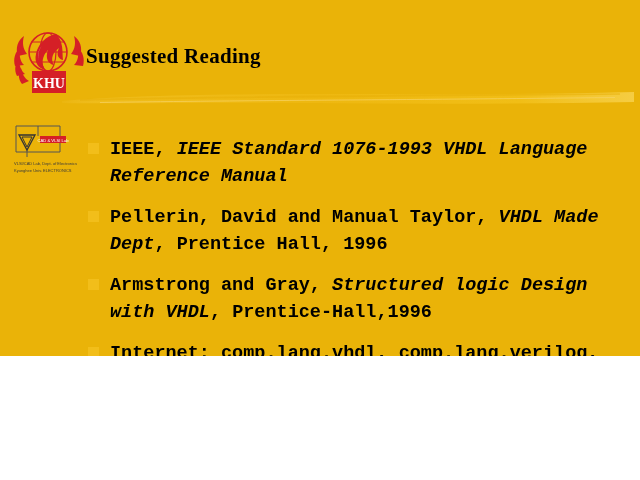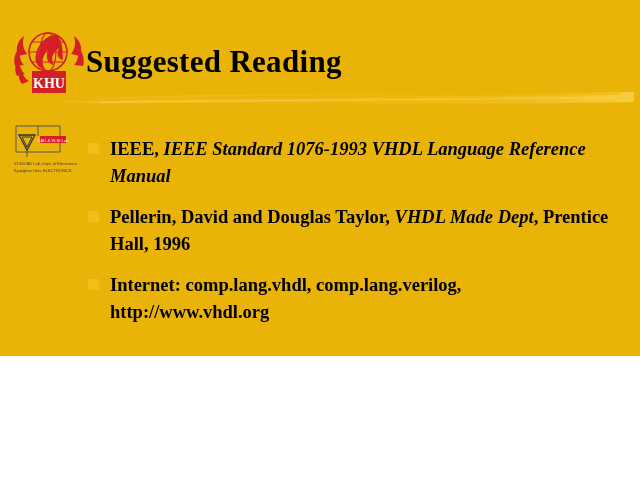--- a/index.html
+++ b/index.html
@@ -25,21 +25,21 @@
     width: 74px;
     height: 72px;
   }
   #khu-logo svg { display: block; }
 
   
   #slide-title {
     position: absolute;
     left: 86px;
     top: 44px;
-    font-size: 31px;
+    font-size: 21px;
     font-weight: bold;
     color: #000000;
     letter-spacing: 0.3px;
     white-space: nowrap;
   }
 
   
   #title-rule {
     position: absolute;
     left: 60px;
@@ -58,20 +58,21 @@
     height: 56px;
   }
   #lab-logo svg { display: block; }
 
   
   #reading-list {
     position: absolute;
     left: 88px;
     top: 136px;
     width: 530px;
+    font-family: Liberation Mono, monospace;
   }
   .bullet-item {
     position: relative;
     padding-left: 22px;
     margin-bottom: 14px;
     font-size: 18.5px;
     font-weight: bold;
     line-height: 27px;
     color: #000000;
   }
@@ -167,25 +168,26 @@
       <span class="bullet-marker"></span>
       <span class="bullet-text"><span>IEEE,</span> <i>IEEE Standard 1076-1993 VHDL Language Reference Manual</i></span>
     </div>
 
     <div class="bullet-item">
       <span class="bullet-marker"></span>
     </div>
 
     <div class="bullet-item">
       <span class="bullet-marker"></span>
-      <span class="bullet-text"><span>Pellerin, David and Douglas Taylor,</span> <i>VHDL Made Dept</i><span>, Prentice Hall, </span><span>1996</span></span>
+      <span class="bullet-text"><span>Pellerin, David and Manual Taylor,</span> <i>VHDL Made Dept</i><span>, Prentice Hall, </span><span>1996</span></span>
     </div>
 
     <div class="bullet-item">
       <span class="bullet-marker"></span>
+      <span class="bullet-text"><span>Armstrong and Gray,</span> <i>Structured logic Design with VHDL</i><span>, Prentice-Hall,</span><span>1996</span></span>
     </div>
 
     <div class="bullet-item">
       <span class="bullet-marker"></span>
       <span class="bullet-text"><span>Internet: comp.lang.vhdl, comp.lang.verilog, http://www.vhdl.org</span></span>
     </div>
 
   </div>
 
 </div>

